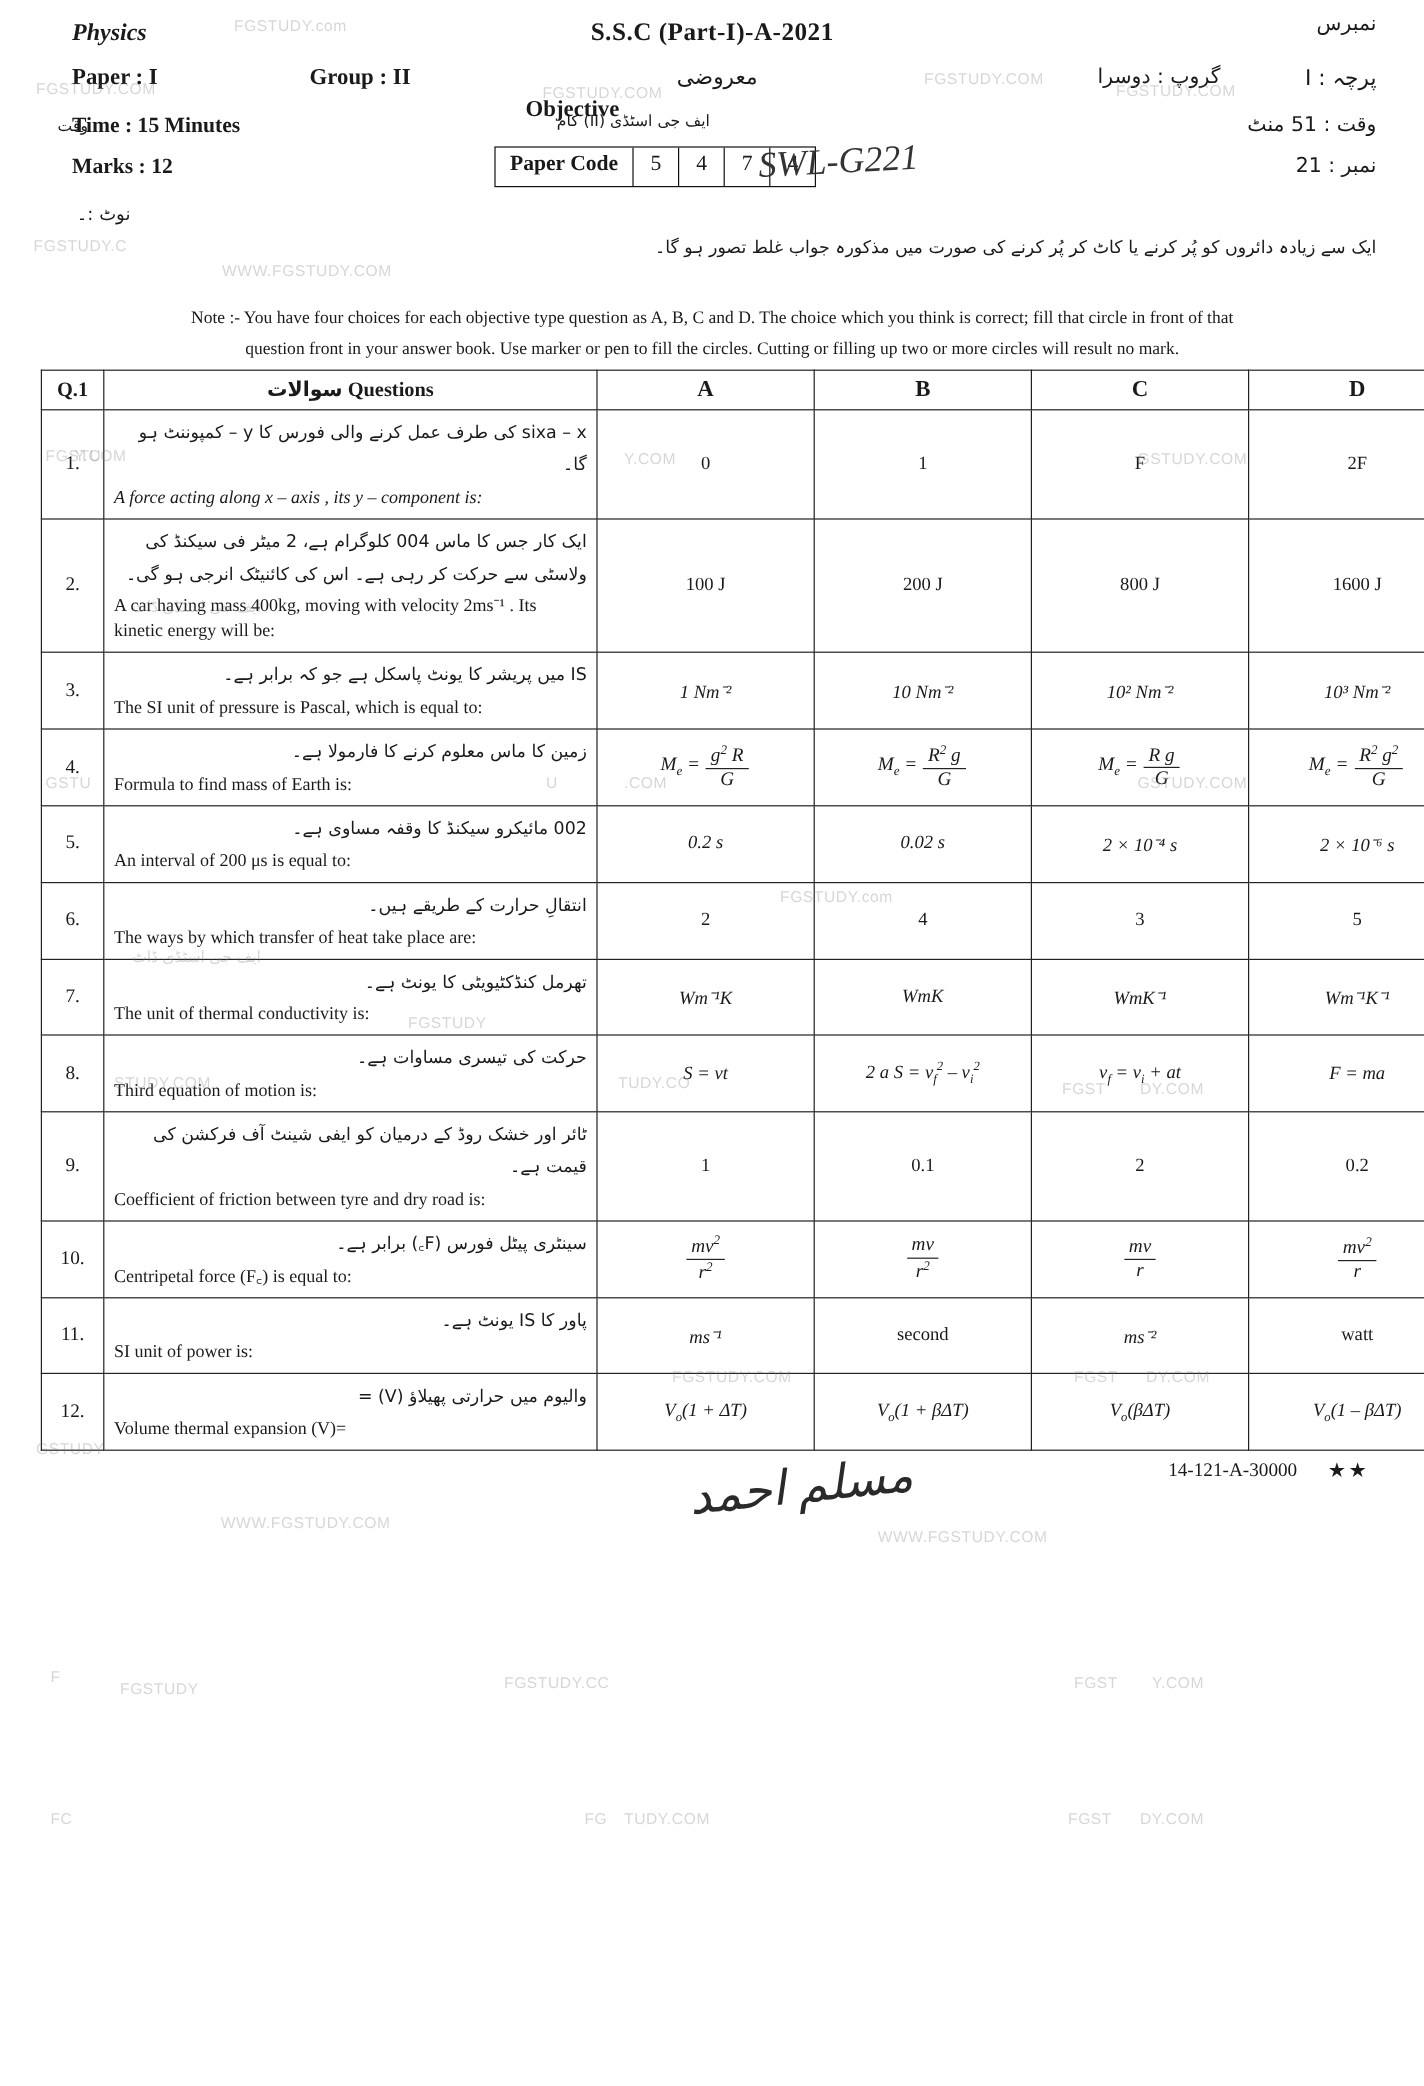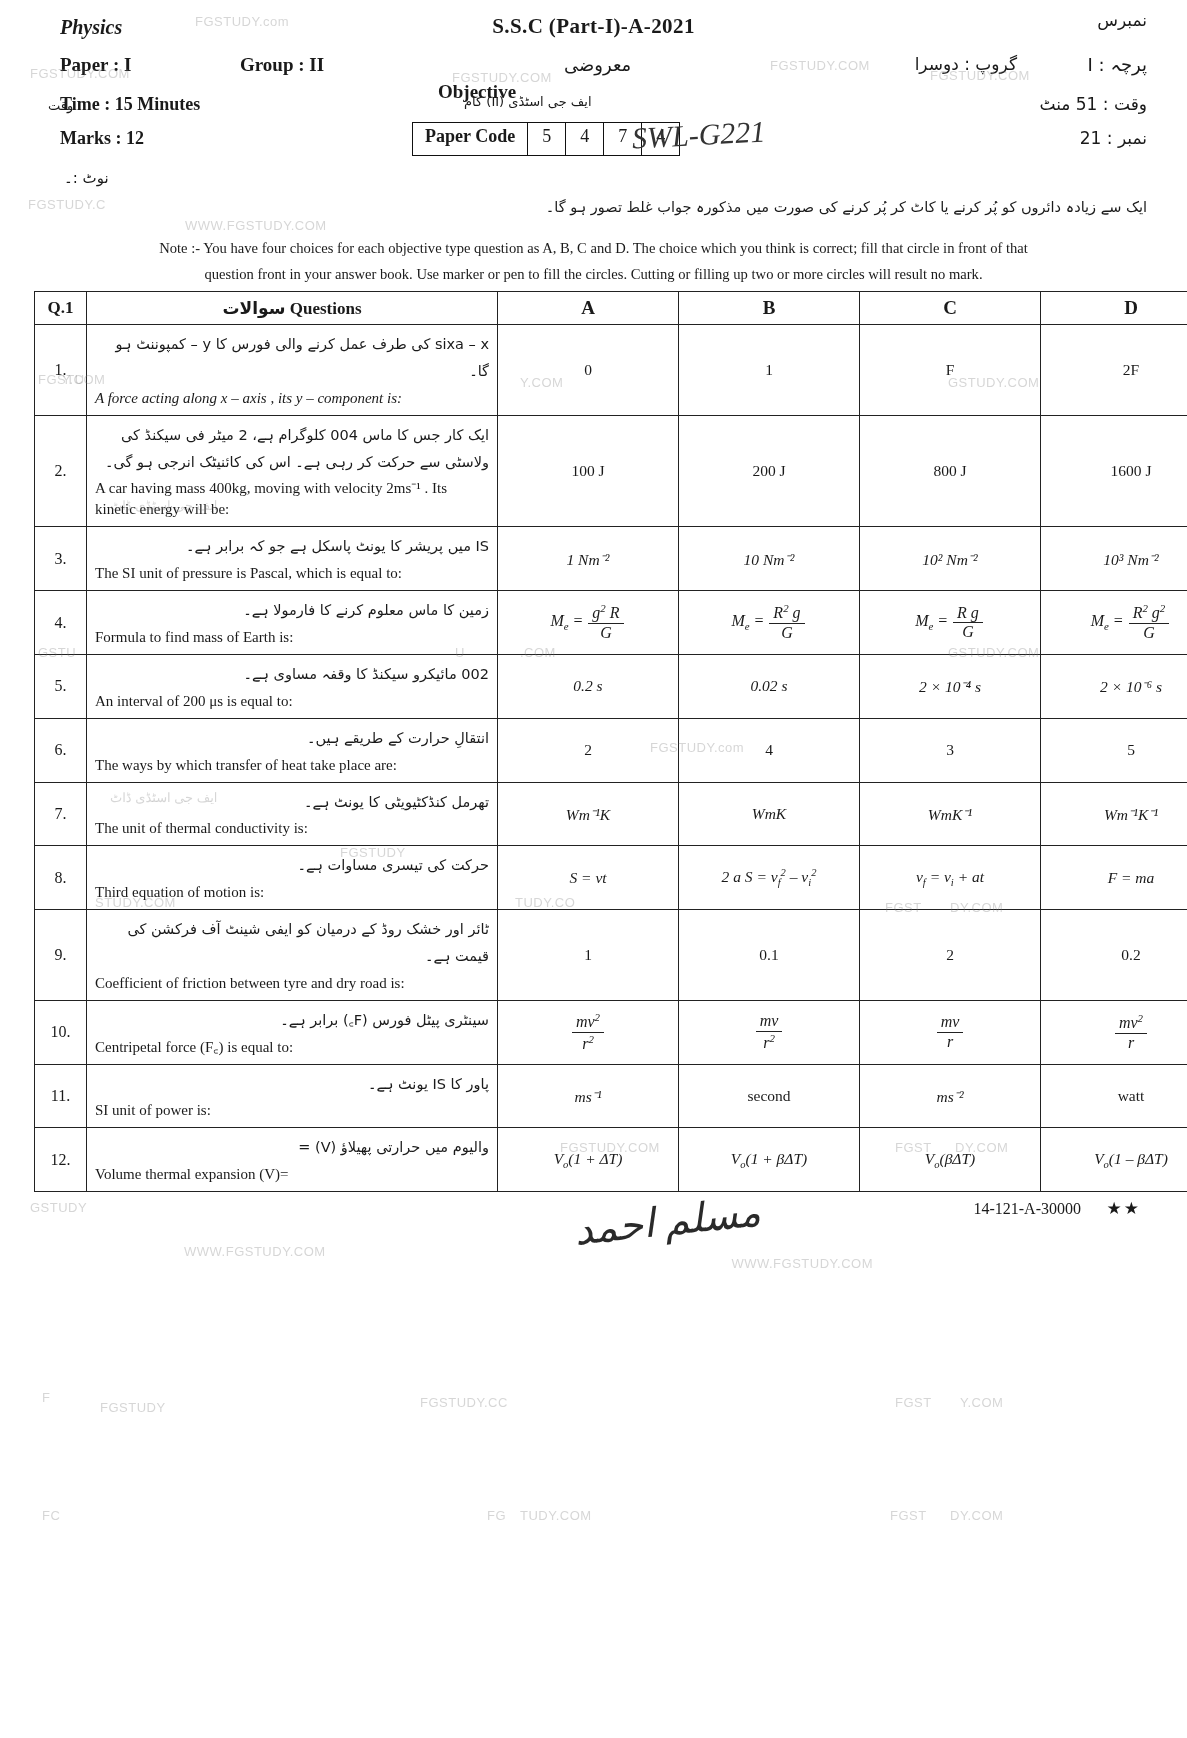--- a/index.html
+++ b/index.html
@@ -68,21 +68,21 @@
     font-size: 17px;
   }
   .row-paper {
     position: absolute;
     top: 44px;
     left: 0;
     right: 0;
     height: 30px;
   }
   .row-paper .c1 { position: absolute; left: 26px; font-size: 19px; font-weight: bold; }
-  .row-paper .c2 { position: absolute; left: 206px; font-size: 19px; font-weight: bold; }
+  .row-paper .c2 { position: absolute; left: 224px; font-size: 19px; font-weight: bold; }
   .row-paper .c3 { position: absolute; left: 404px; font-size: 19px; font-weight: bold; margin-top: 27px; }
   .row-paper .c4 { position: absolute; left: 530px; font-size: 18px; }
   .row-paper .c5 { position: absolute; right: 136px; font-size: 17px; }
   .row-paper .c6 { position: absolute; right: 6px; font-size: 18px; }
 
   .row-time {
     position: absolute;
     top: 84px;
     left: 0; right: 0;
     height: 28px;
@@ -142,21 +142,21 @@
     margin-top: 4px;
     height: 70px;
     font-size: 14.5px;
     line-height: 1.9;
   }
   .note-ur .l1 { position: absolute; right: 6px; top: 0; }
   .note-ur .l2 { position: absolute; right: 6px; top: 30px; }
   .note-ur .lead { position: absolute; left: 30px; top: 0; font-size: 15px; }
 
   .note-en {
-    margin: 2px 0 4px 0;
+    margin: 19px 0 4px 0;
     font-size: 14.6px;
     line-height: 1.75;
     text-align: center;
     padding: 0 26px;
   }
   .note-en .nlead { font-weight: normal; }
 
   
   table.qt {
     width: 100%;

